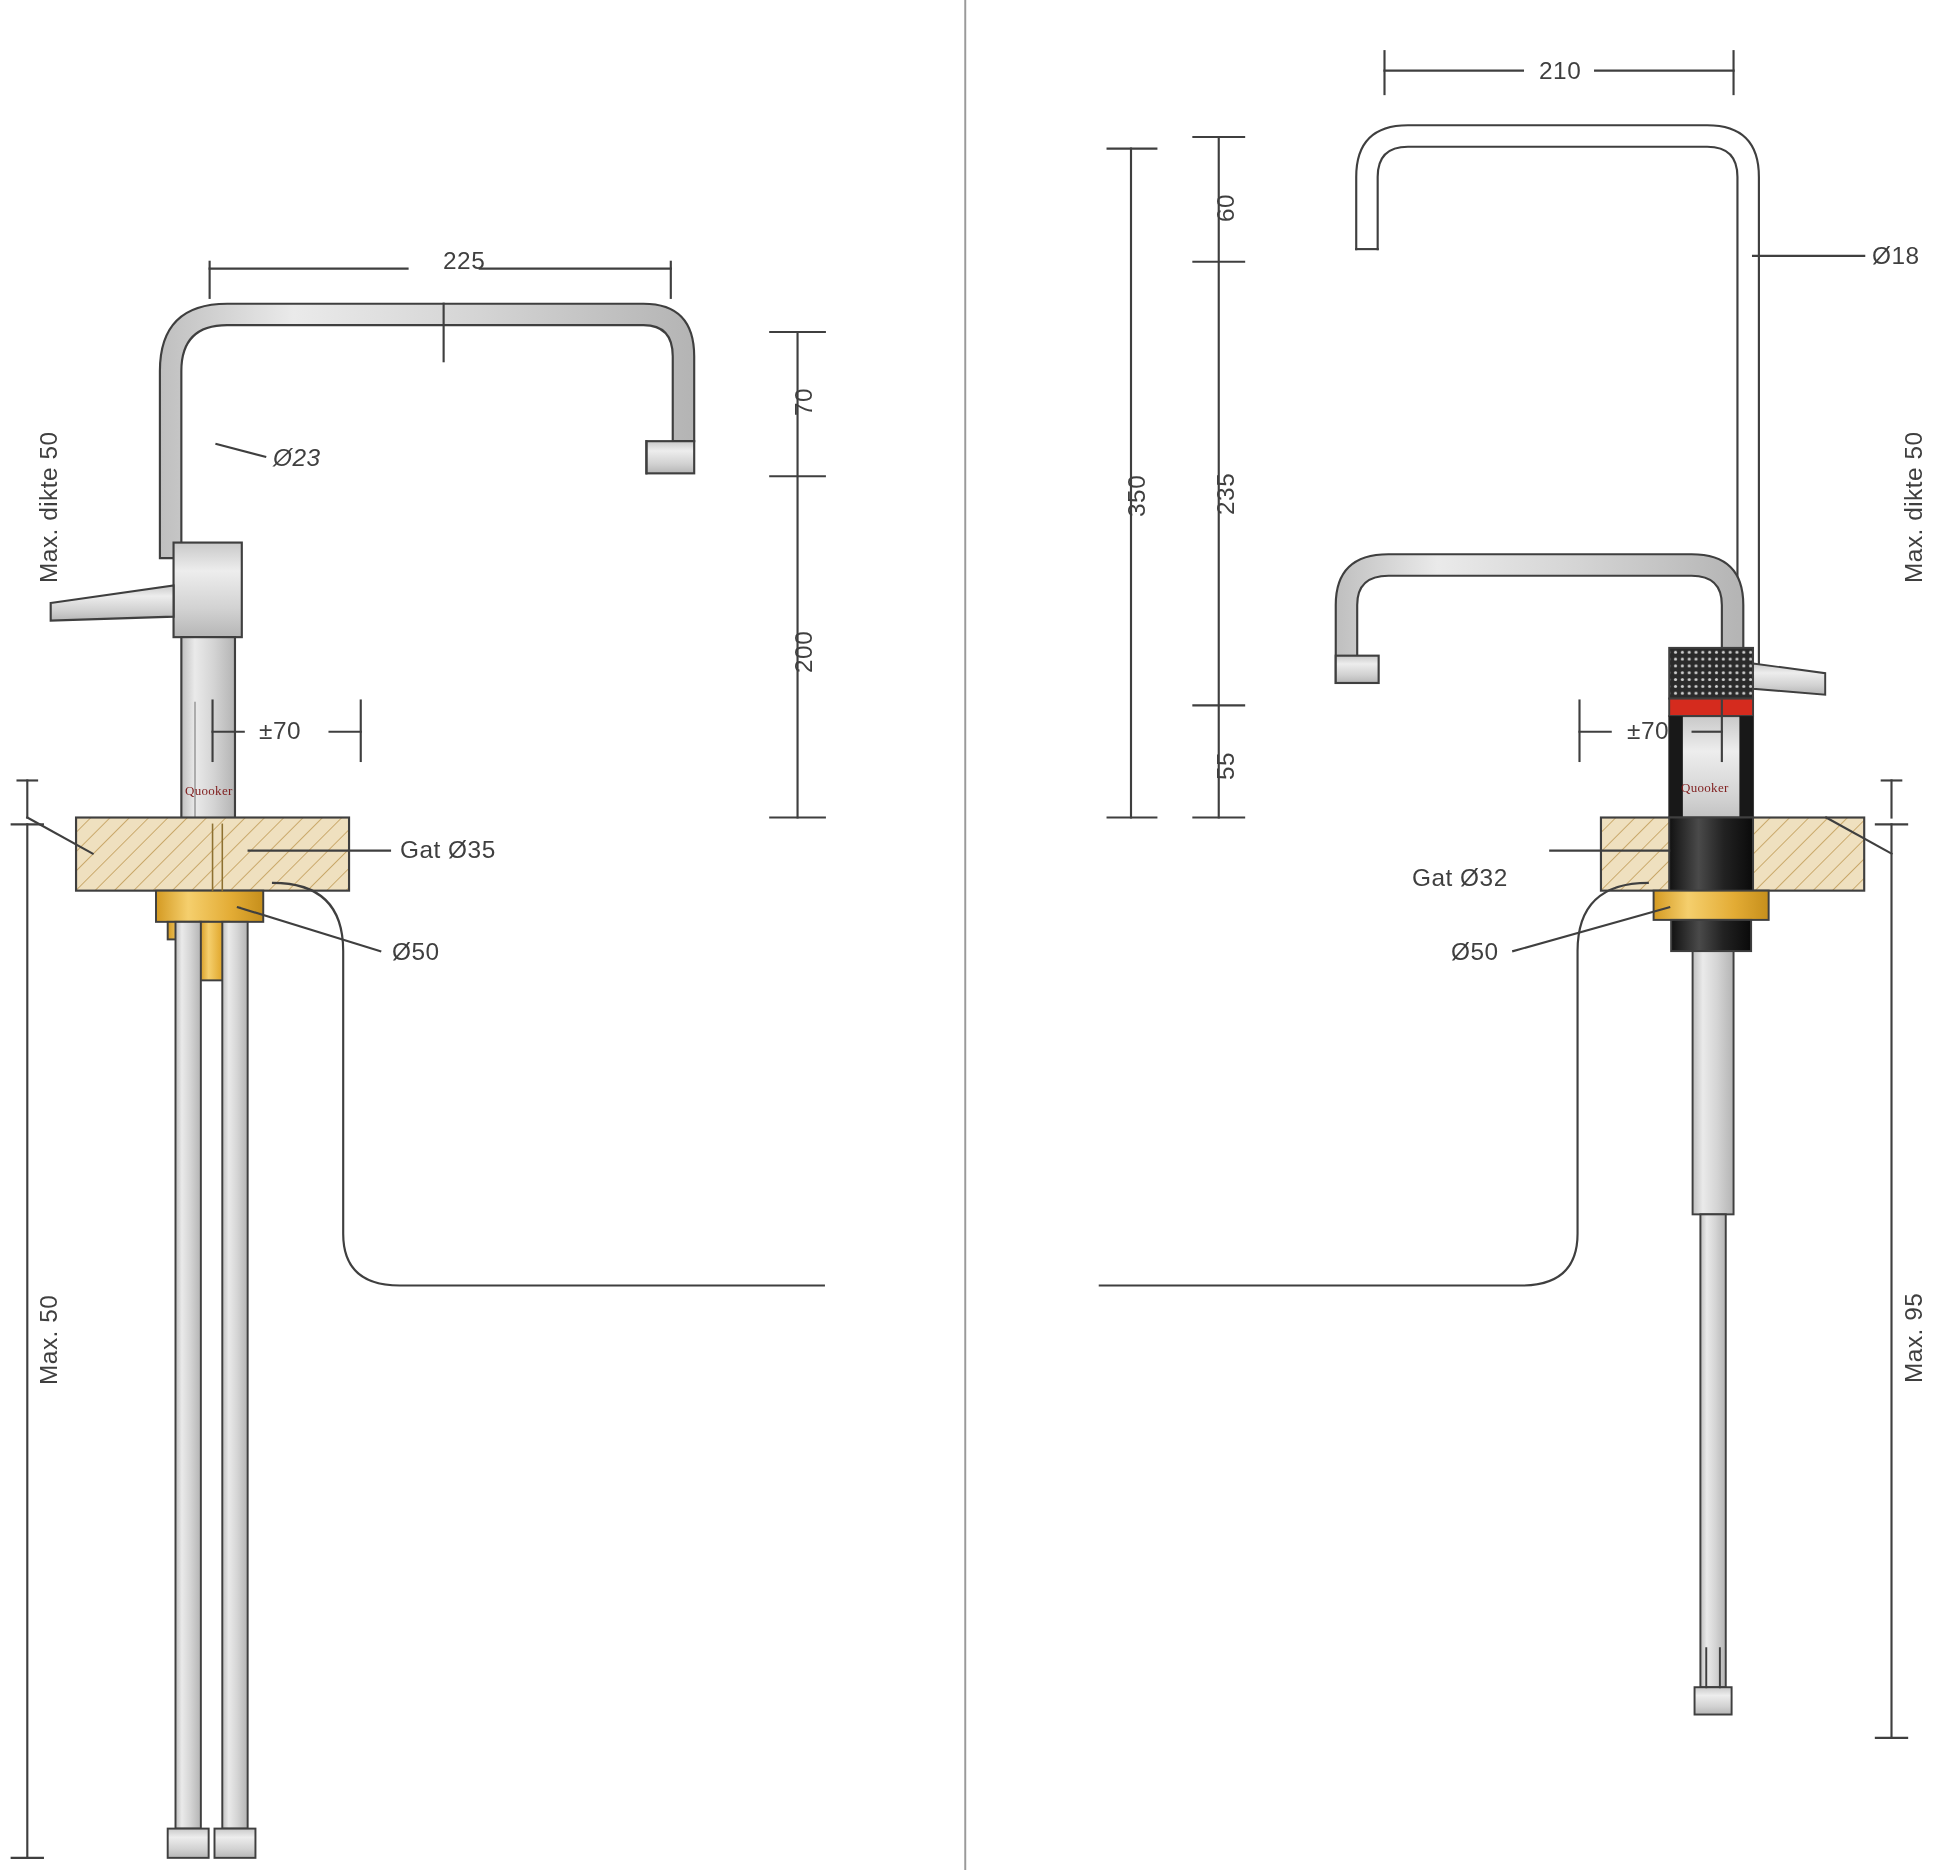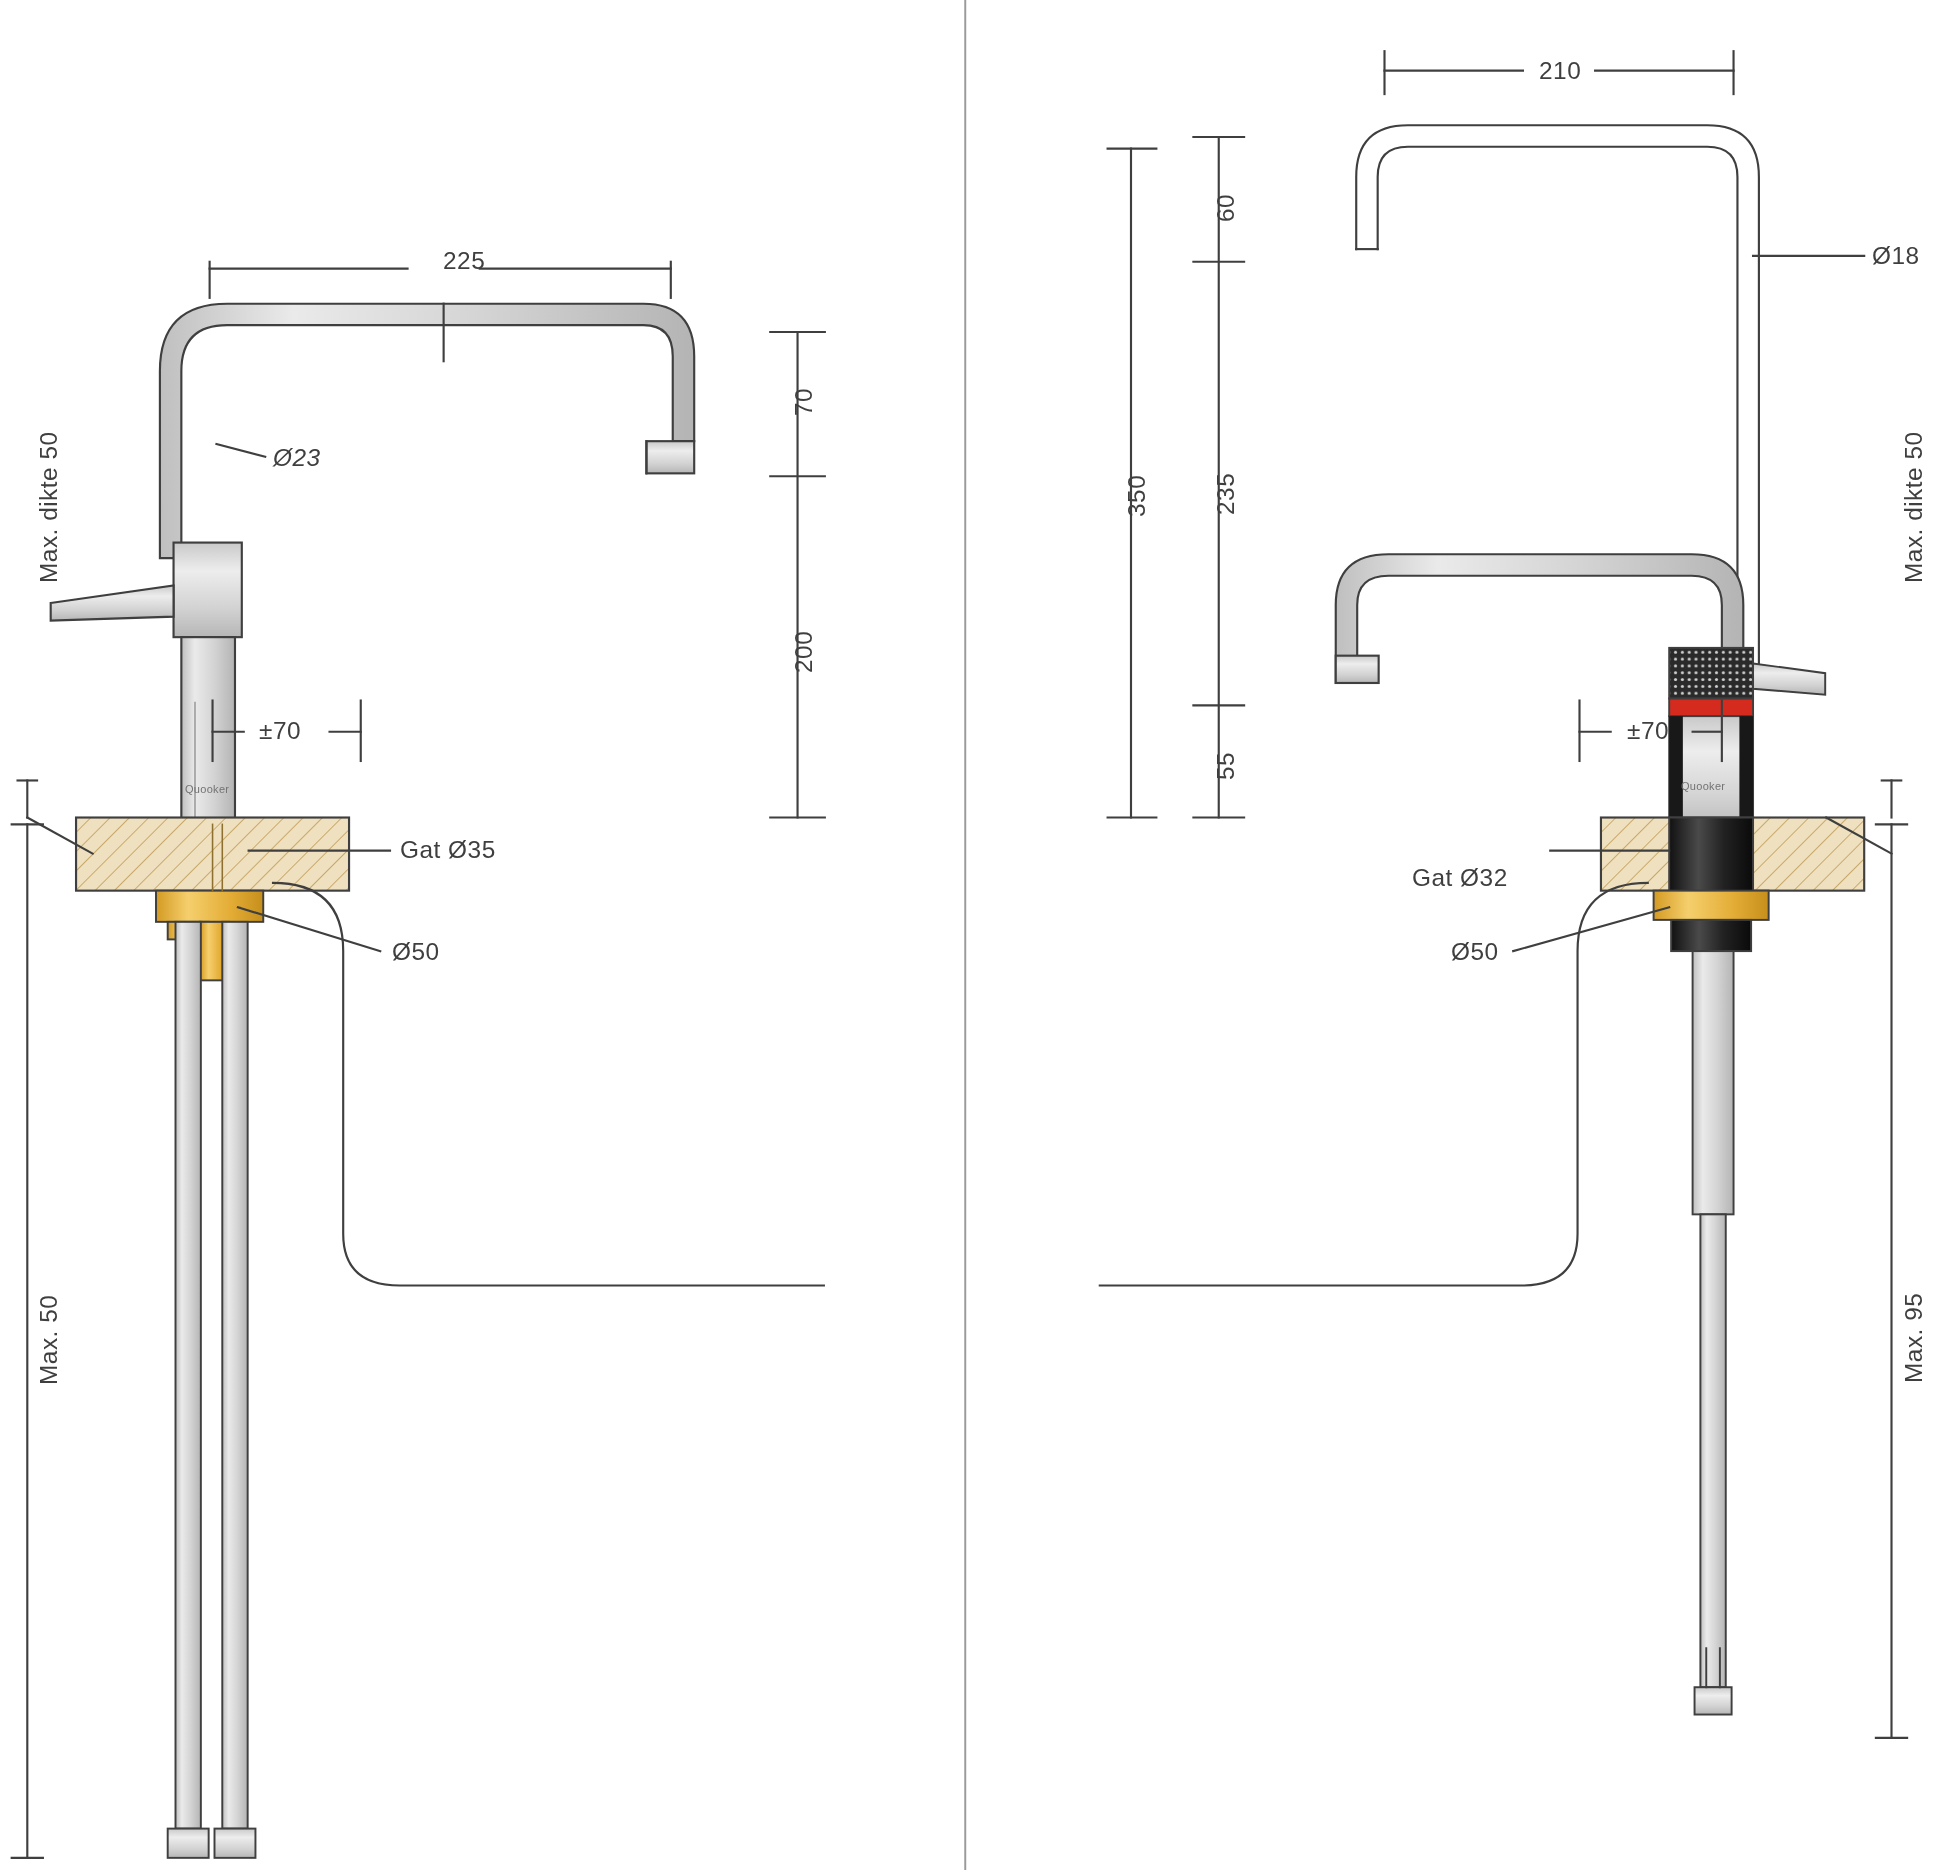--- a/index.html
+++ b/index.html
@@ -33,24 +33,24 @@
     color: #3f3f3f;
     white-space: nowrap;
     font-family: "Liberation Sans", sans-serif;
   }
   .lbl.vert {
     transform-origin: 0 0;
     transform: rotate(-90deg);
   }
   .brandtxt {
     position: absolute;
-    font-size: 11px;
-    color: #737373;
+    font-size: 13px;
+    color: #7f1d1d;
     letter-spacing: 0.3px;
-    font-family: Liberation Sans, sans-serif;
+    font-family: Liberation Serif, serif;
   }
 </style>
 </head>
 <body>
 
 <div id="sheet">
 
   <svg class="drawing" viewBox="0 0 2000 1918">
     <defs>
       <pattern id="hatch" width="14" height="14" patternTransform="rotate(45)" patternUnits="userSpaceOnUse">

